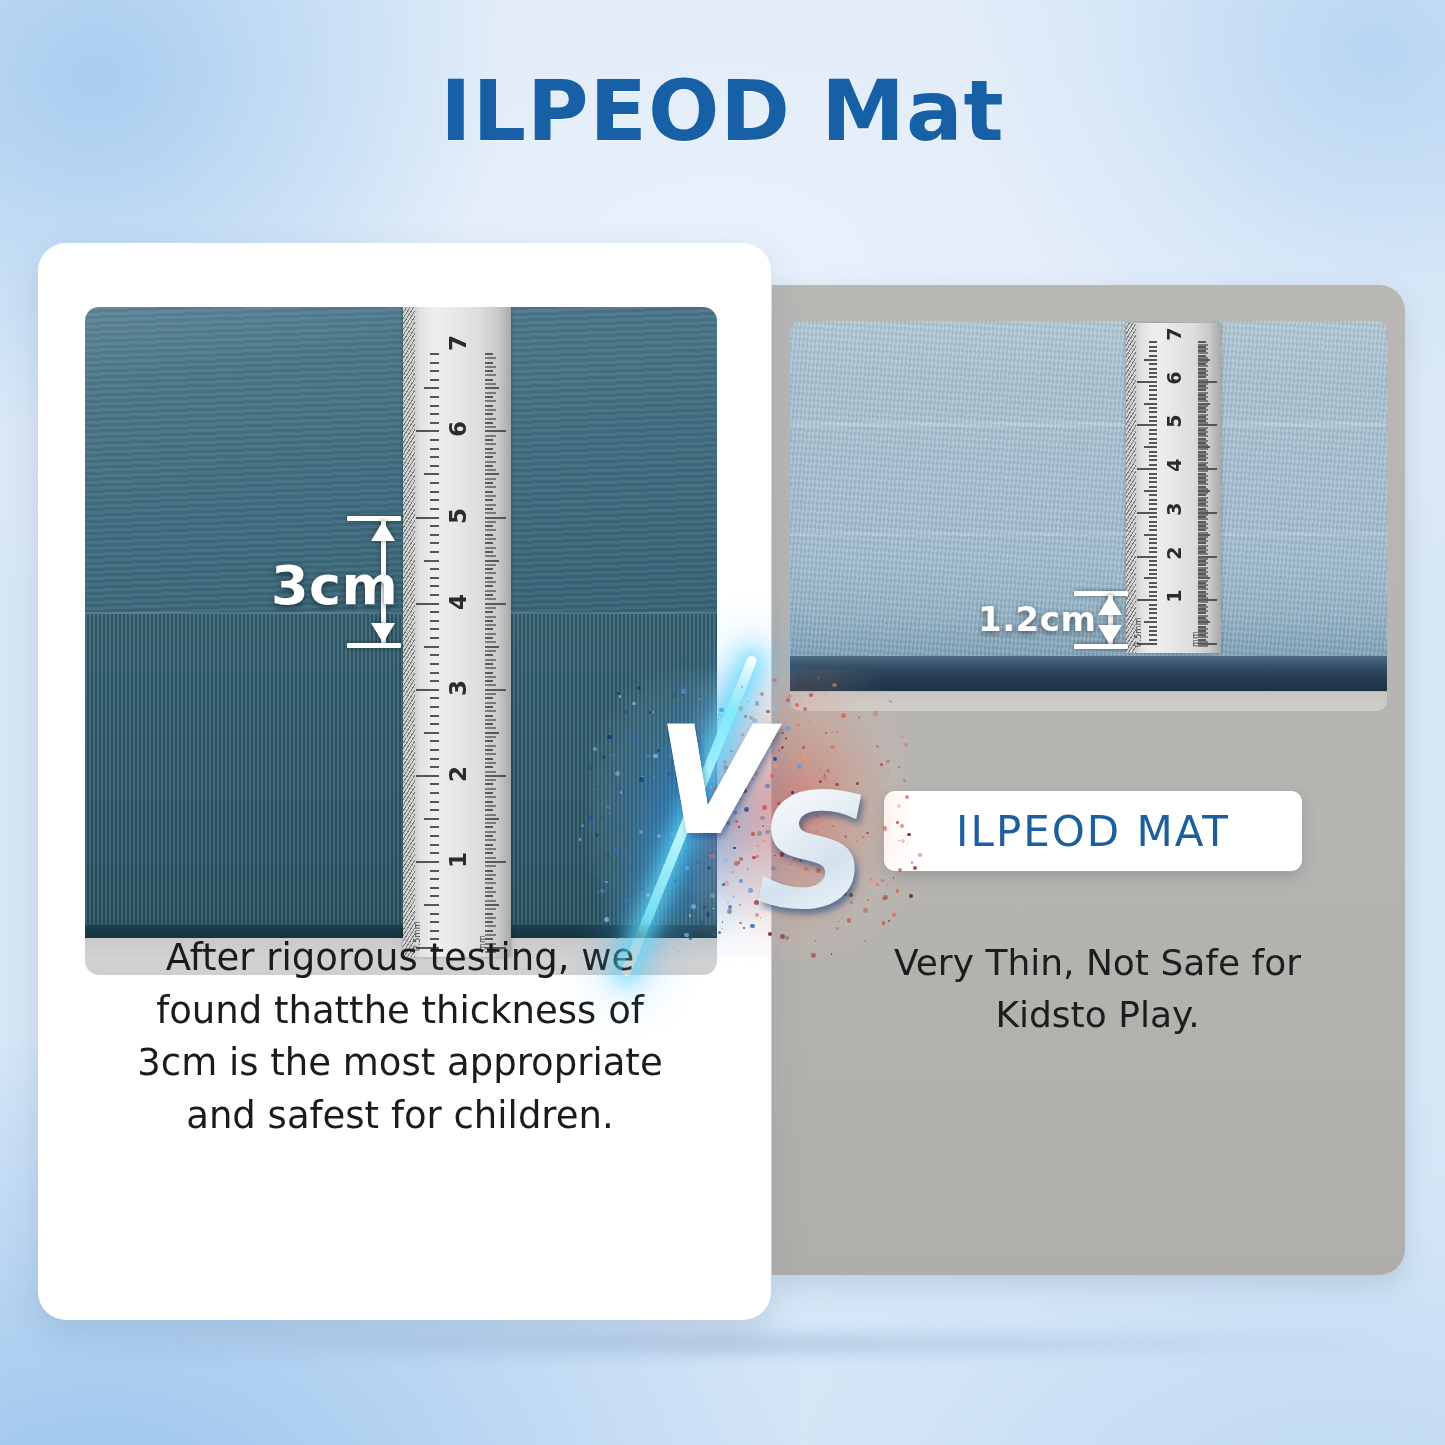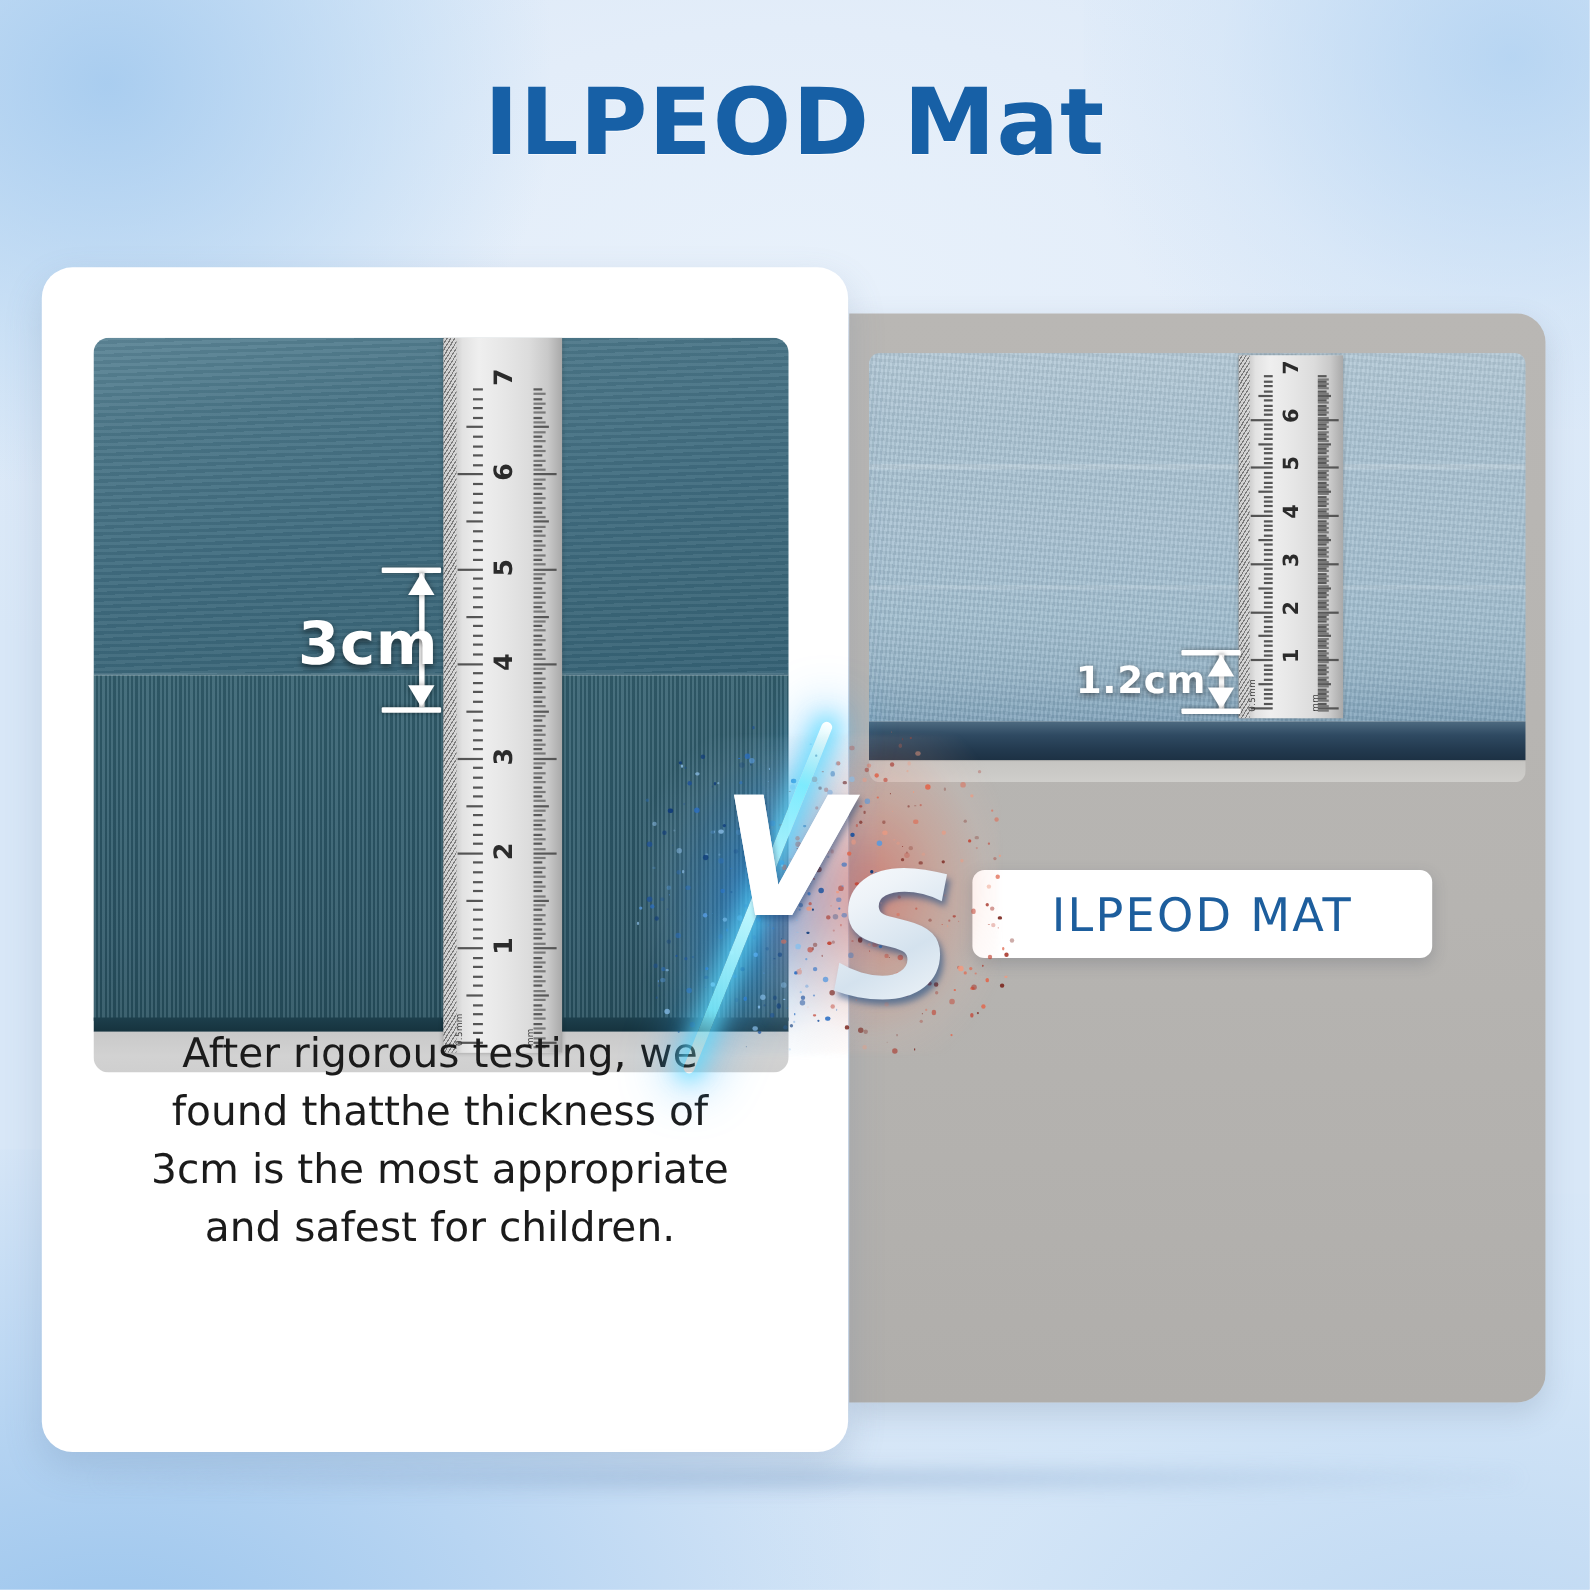--- a/index.html
+++ b/index.html
@@ -675,20 +675,21 @@
       <div class="meas-label" style="left:186px;top:247px;font-size:54px;">3cm</div>
     </div>
   </div>
 
 
   <div class="badge-other">
     <span>ILPEOD MAT</span>
   </div>
 
   <div class="copy-our">After rigorous testing, we found thatthe thickness of 3cm is the most appropriate and safest for children.</div>
+  <div class="copy-other">Very Thin, Not Safe for Kidsto Play.</div>
 
   <div class="vs-wrap">
     <div class="vs-splash-b"></div>
     <div class="vs-splash-r"></div>
     <div class="specks" id="specks">
         <span style="left: 114.2px; top: 134.6px; width: 1.9px; height: 1.9px; background: rgb(143, 192, 234); opacity: 0.41;"></span>
         <span style="left: 257.3px; top: 144px; width: 1px; height: 1px; background: rgb(239, 154, 128); opacity: 0.45;"></span>
         <span style="left: 163.6px; top: 68.4px; width: 5.1px; height: 5.1px; background: rgb(42, 110, 196); opacity: 0.28;"></span>
         <span style="left: 171.6px; top: 267px; width: 1.8px; height: 1.8px; background: rgb(42, 110, 196); opacity: 0.4;"></span>
         <span style="left: 64.6px; top: 125.8px; width: 2px; height: 2px; background: rgb(143, 192, 234); opacity: 0.33;"></span>

